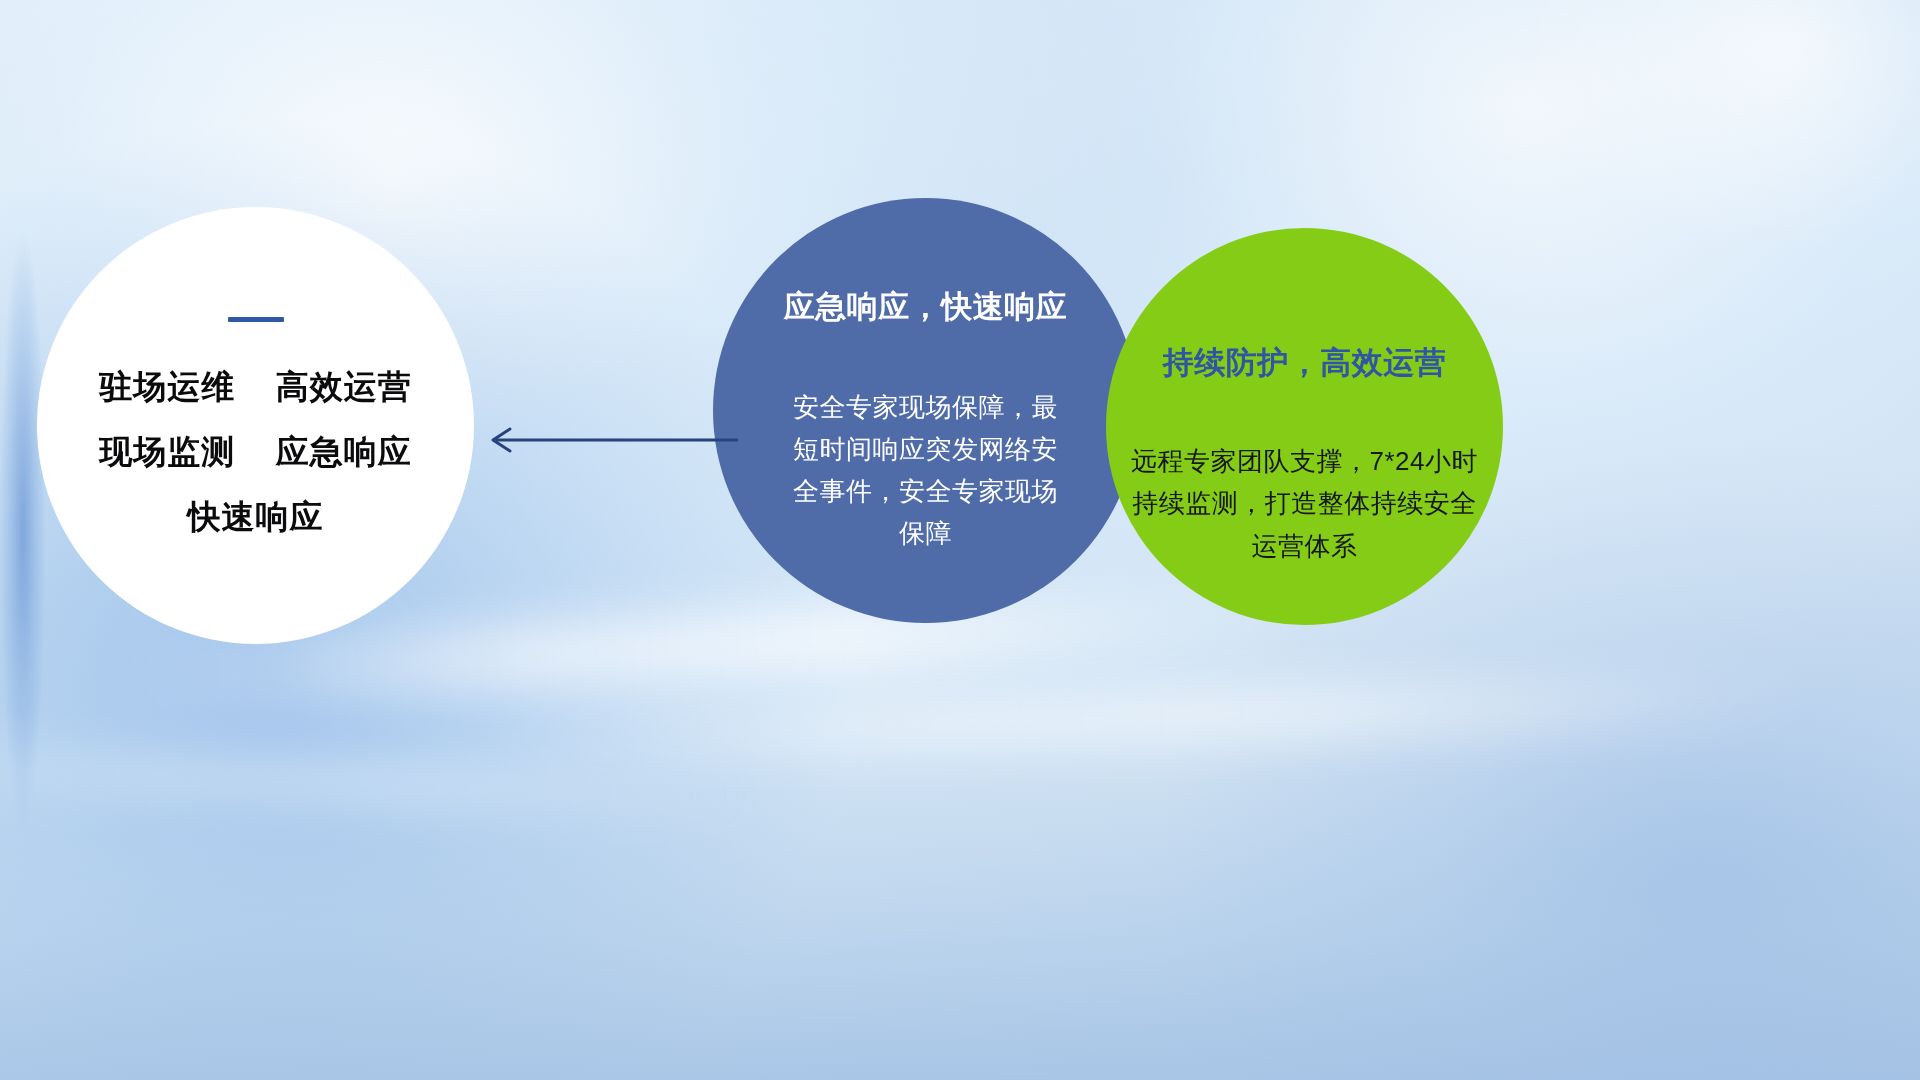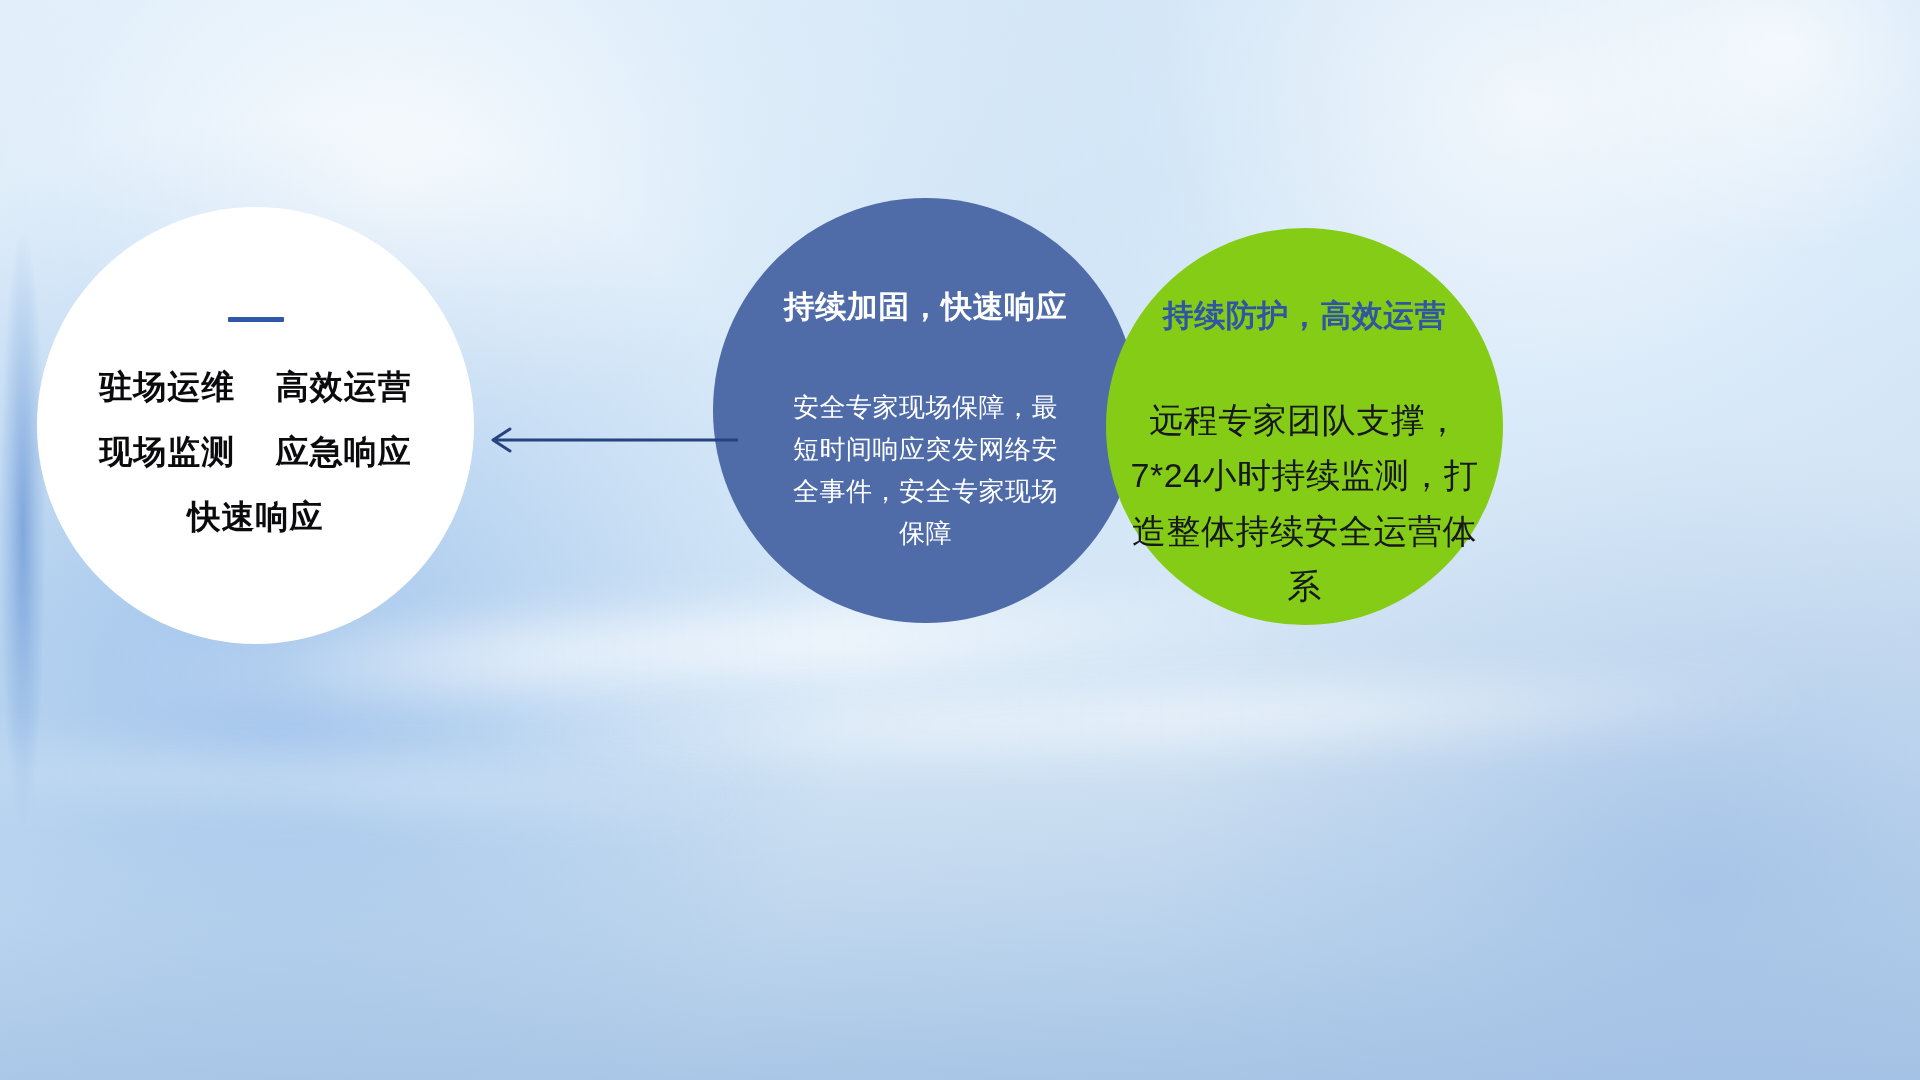--- a/index.html
+++ b/index.html
@@ -186,21 +186,21 @@
   }
   .right-heading {
     font-size: 31px;
     font-weight: bold;
     color: #2f55a4;
     letter-spacing: 0.5px;
     white-space: nowrap;
     margin-bottom: 56px;
   }
   .right-body {
-    font-size: 34px;
+    font-size: 26px;
     color: #16181c;
     line-height: 1.62;
     letter-spacing: 0.5px;
     width: 360px;
     margin: 12px auto;
     text-align: center;
   }
 
   
   #arrow-connector {
@@ -238,21 +238,21 @@
 
   <div id="arrow-connector">
     <svg width="260" height="44" viewBox="0 0 260 44">
       <line x1="258" y1="22" x2="16" y2="22" stroke="#27437f" stroke-width="3"></line>
       <polyline points="30,11 13,22 30,33" fill="none" stroke="#27437f" stroke-width="3" stroke-linecap="round" stroke-linejoin="round"></polyline>
     </svg>
   </div>
 
   <div class="circle" id="circle-mid">
     <div class="mid-inner">
-      <div class="mid-heading">持续加固，快速响应</div>
+      <div class="mid-heading">应急响应，快速响应</div>
       <div class="mid-body">安全专家现场保障，最短时间响应突发网络安全事件，安全专家现场保障</div>
     </div>
   </div>
 
   <div class="circle" id="circle-right">
     <div class="right-inner">
       <div class="right-heading">持续防护，高效运营</div>
       <div class="right-body">远程专家团队支撑，7*24小时持续监测，打造整体持续安全运营体系</div>
     </div>
   </div>

